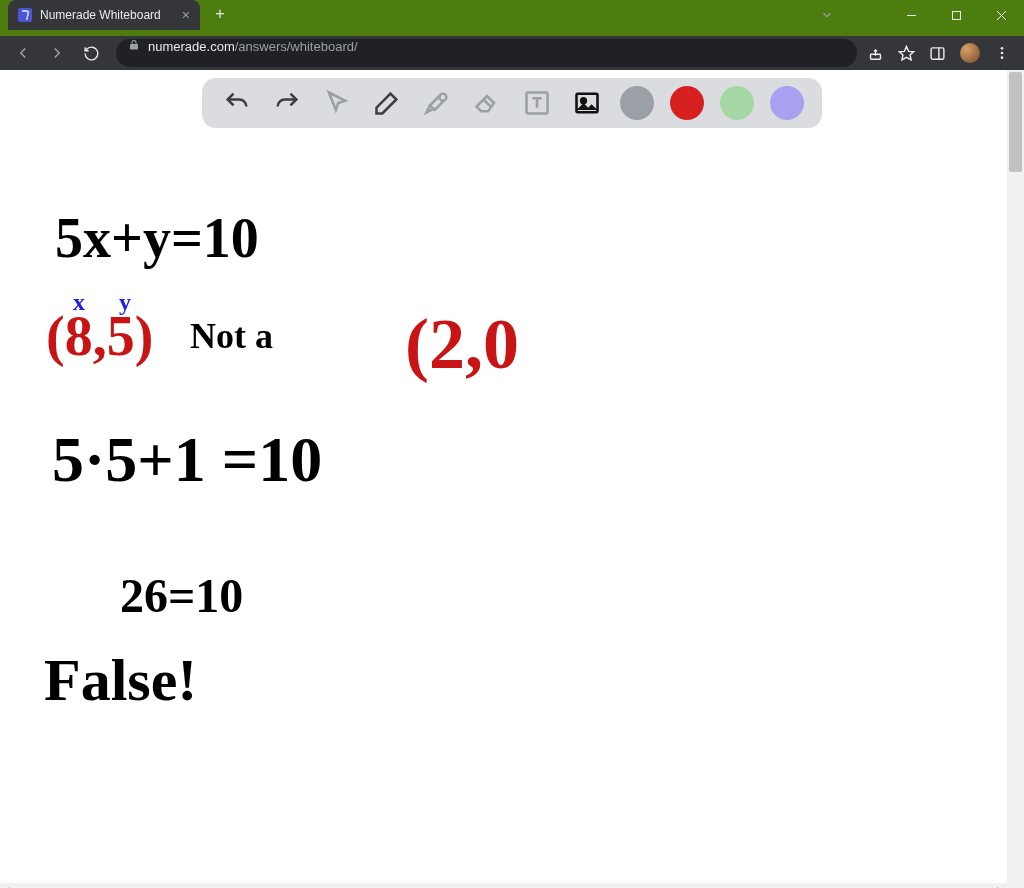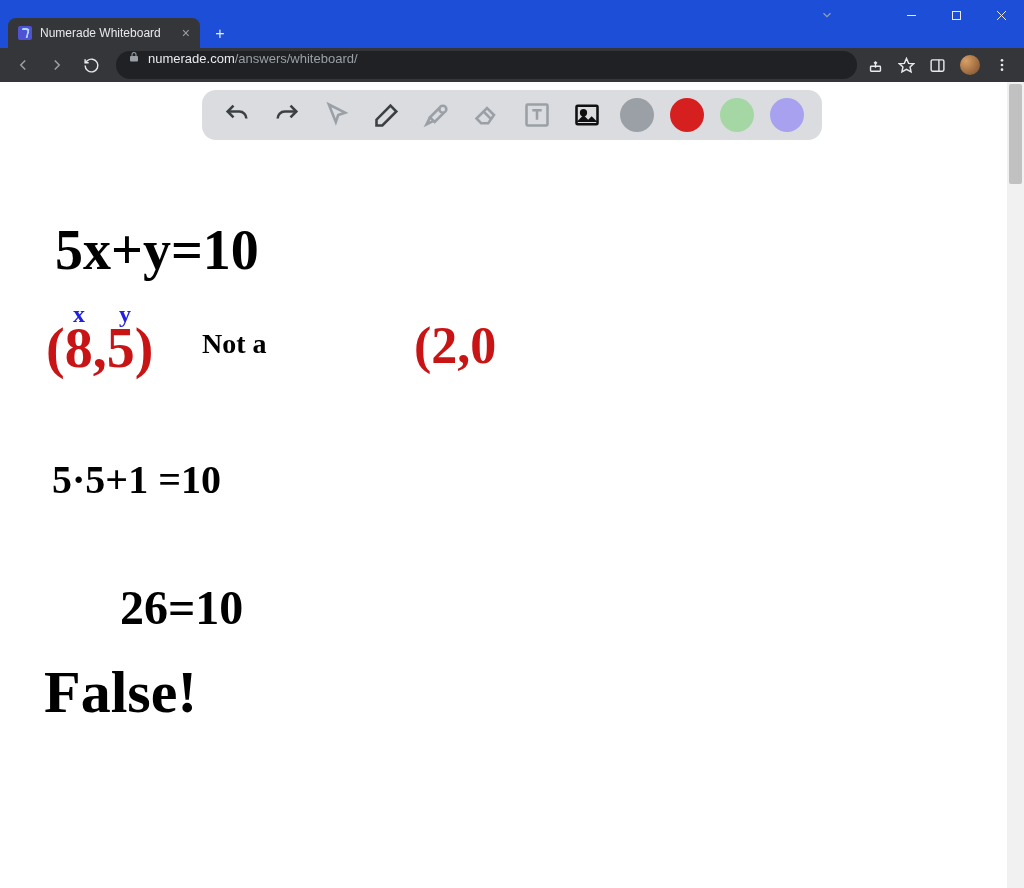--- a/index.html
+++ b/index.html
@@ -1,19 +1,19 @@
 <!DOCTYPE html>
 <html><head>
 <meta charset="utf-8">
 <style>
 * { margin:0; padding:0; box-sizing:border-box; }
 body { width:1024px; height:888px; font-family:"Segoe UI",Arial,sans-serif; background:#fff; overflow:hidden; position:relative; }
 
 
-.titlebar { height:48px; background:#1d4ed8; display:flex; align-items:flex-end; }
+.titlebar { height:36px; background:#4d7c0f; display:flex; }
 .tab { background:#35363a; color:#e8eaed; font-size:12px; border-radius:8px 8px 0 0; height:30px; display:flex; align-items:center; padding:0 10px; margin-left:8px; width:192px; gap:8px; }
 .favicon { width:14px; height:14px; background:#5052d4; border-radius:2px; position:relative; flex:0 0 14px; }
 .favicon::after{content:'';position:absolute;left:3px;top:2px;width:6px;height:8px;border:2px solid #a8d8ff;border-left:none;border-bottom:none;border-radius:0 4px 0 0;transform:skewX(-15deg);}
 .tab-title { flex:1; white-space:nowrap; overflow:hidden; text-overflow:ellipsis; }
 .tab-close { color:#9aa0a6; font-size:14px; cursor:pointer; }
 .newtab { color:#e8eaed; width:28px; height:28px; display:flex; align-items:center; justify-content:center; font-size:16px; margin-left:6px; cursor:pointer; }
 .win-controls { position:absolute; right:0; top:0; display:flex; height:30px; }
 .win-btn { width:45px; display:flex; align-items:center; justify-content:center; color:#e8eaed; cursor:pointer; }
 .win-btn svg{width:11px;height:11px;}
 .chevd { position:absolute; right:190px; top:8px; color:#9aa0a6; cursor:pointer; }
@@ -195,24 +195,24 @@
     <div class="swatch" style="background:#d62020"></div>
     <div class="swatch" style="background:#a4d7a4"></div>
     <div class="swatch" style="background:#a7a1f0"></div>
   </div>
 
   <div class="hw" style="left:55px; top:140px; font-size:56px;">5x+y=10</div>
 
   <div class="hw blue" style="left:73px; top:220px; font-size:24px;">x</div>
   <div class="hw blue" style="left:119px; top:220px; font-size:24px;">y</div>
   <div class="hw red" style="left:46px; top:238px; font-size:56px;">(8,5)</div>
-  <div class="hw" style="left:202px; top:248px; font-size:28px;">Not a</div>
-  <div class="hw red" style="left:414px; top:238px; font-size:52px;">(2,0</div>
-
-  <div class="hw" style="left:52px; top:358px; font-size:40px;margin-top:20px;">5·5+1 =10</div>
+  <div class="hw" style="left:190px; top:248px; font-size:36px;">Not a</div>
+  <div class="hw red" style="left:405px; top:238px; font-size:72px;">(2,0</div>
+
+  <div class="hw" style="left:52px; top:358px; font-size:64px;">5·5+1 =10</div>
   <div class="hw" style="left:120px; top:502px; font-size:48px;">26=10</div>
   <div class="hw" style="left:44px; top:580px; font-size:60px;">False!</div>
 
   <div class="vscroll">
       <div class="vthumb"></div>
     </div>
   <div class="hscroll"></div>
   <div class="corner"></div>
 </div>
 

